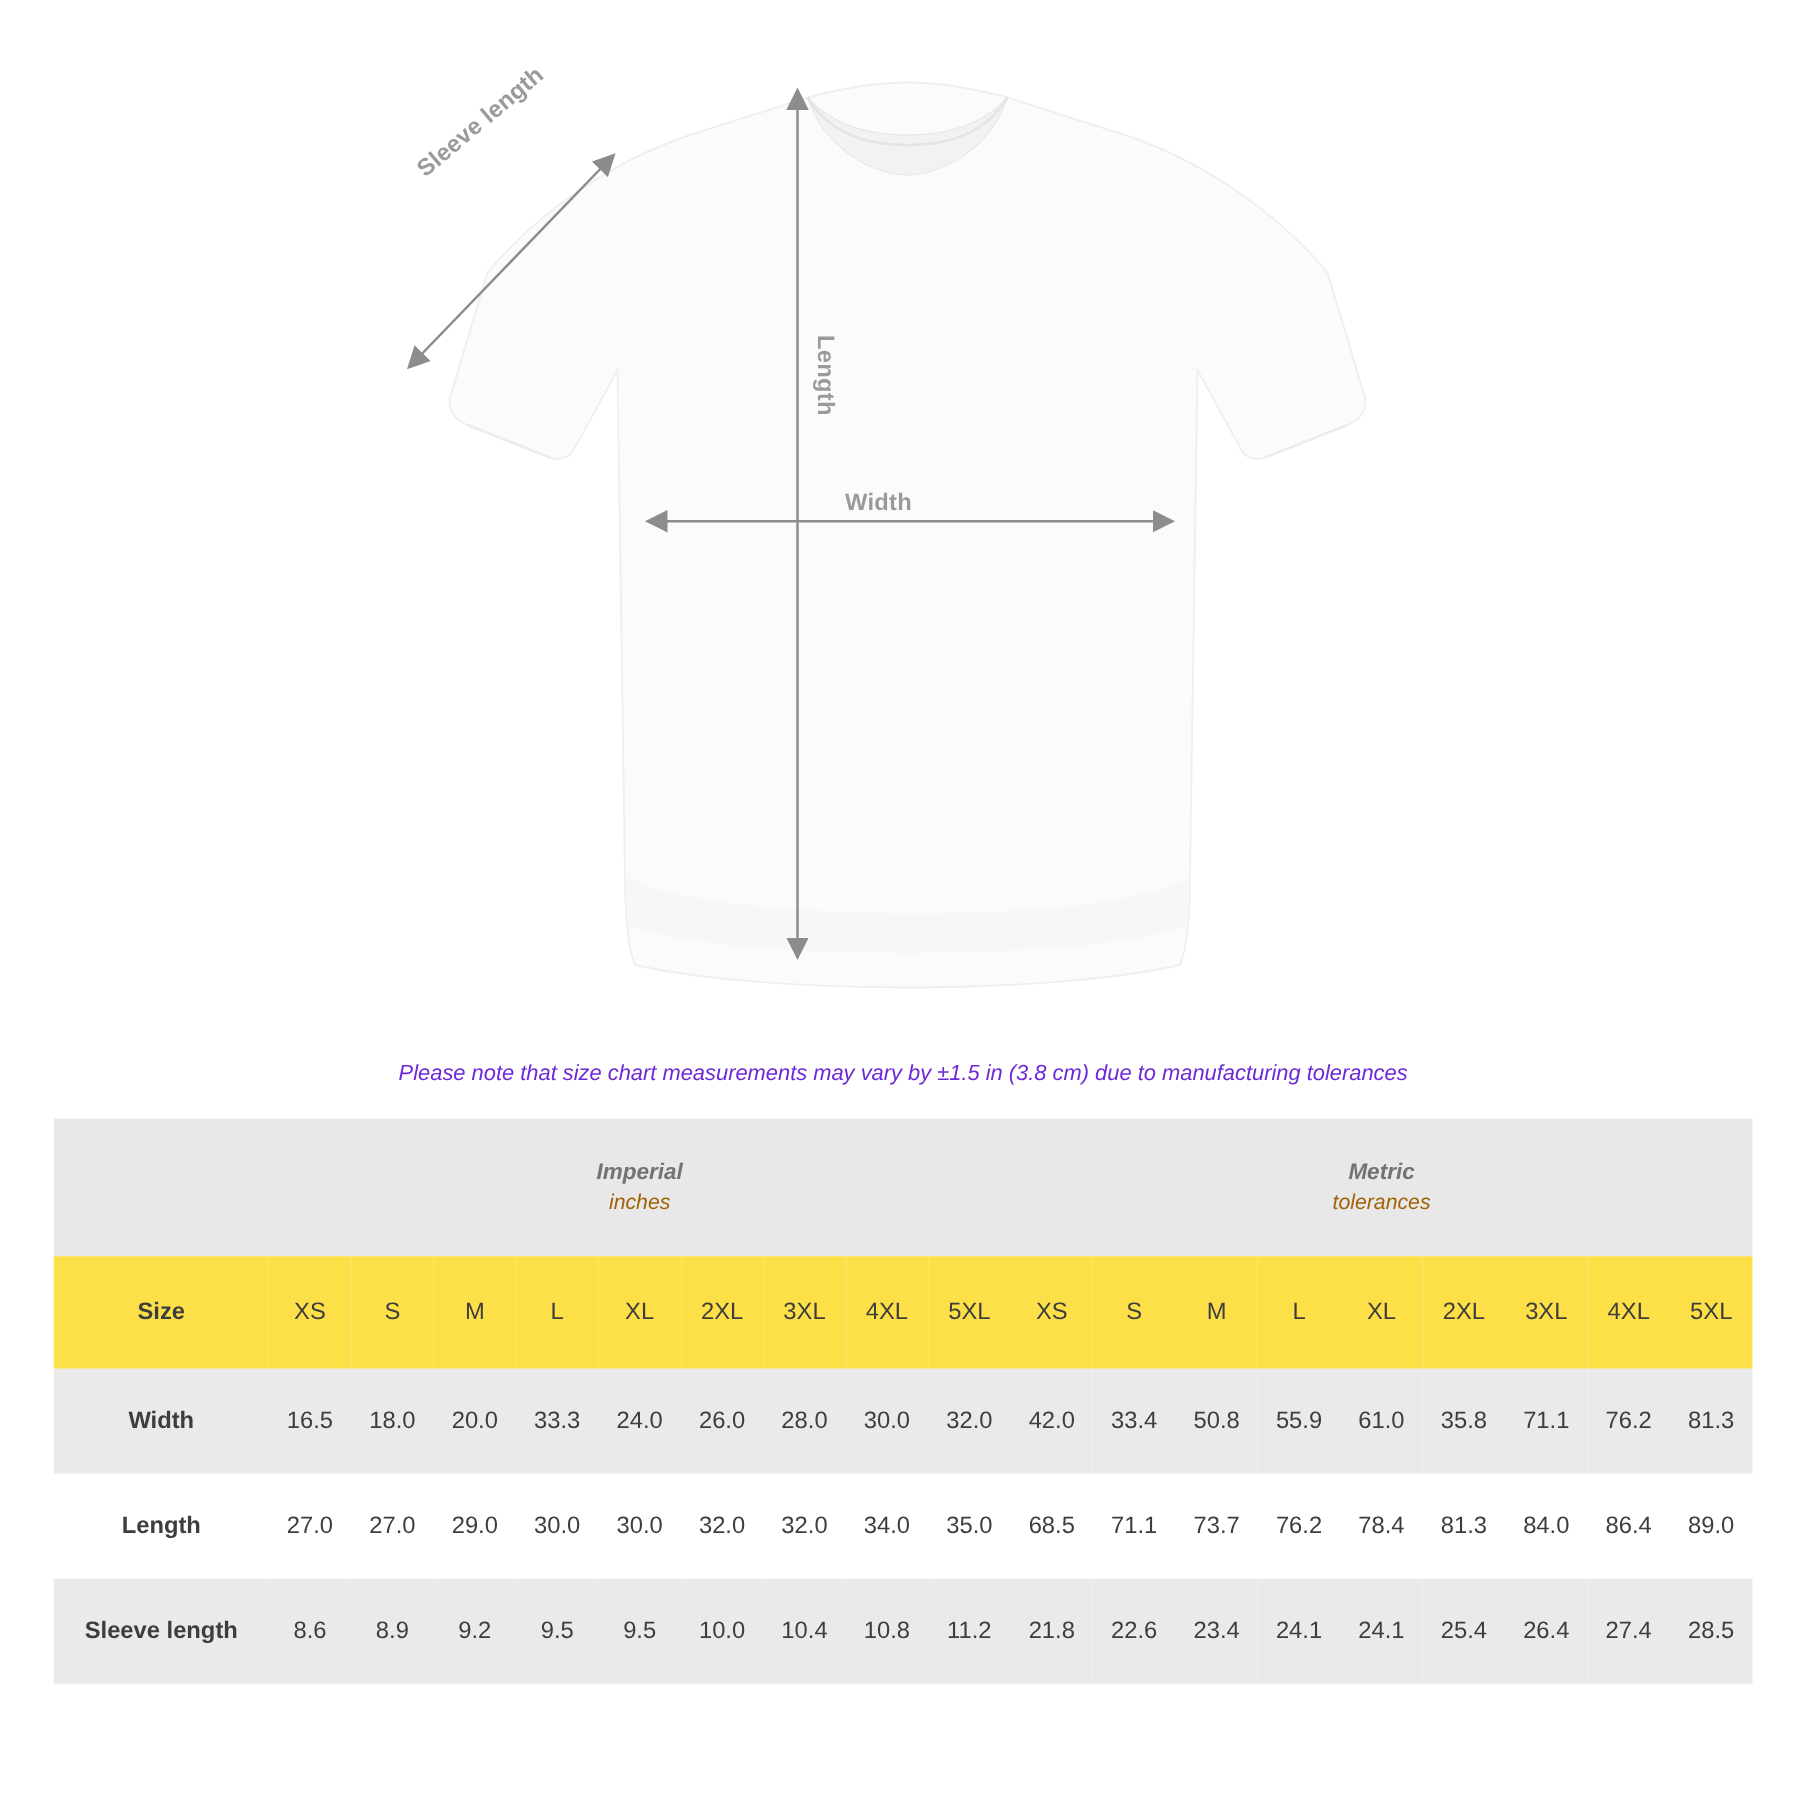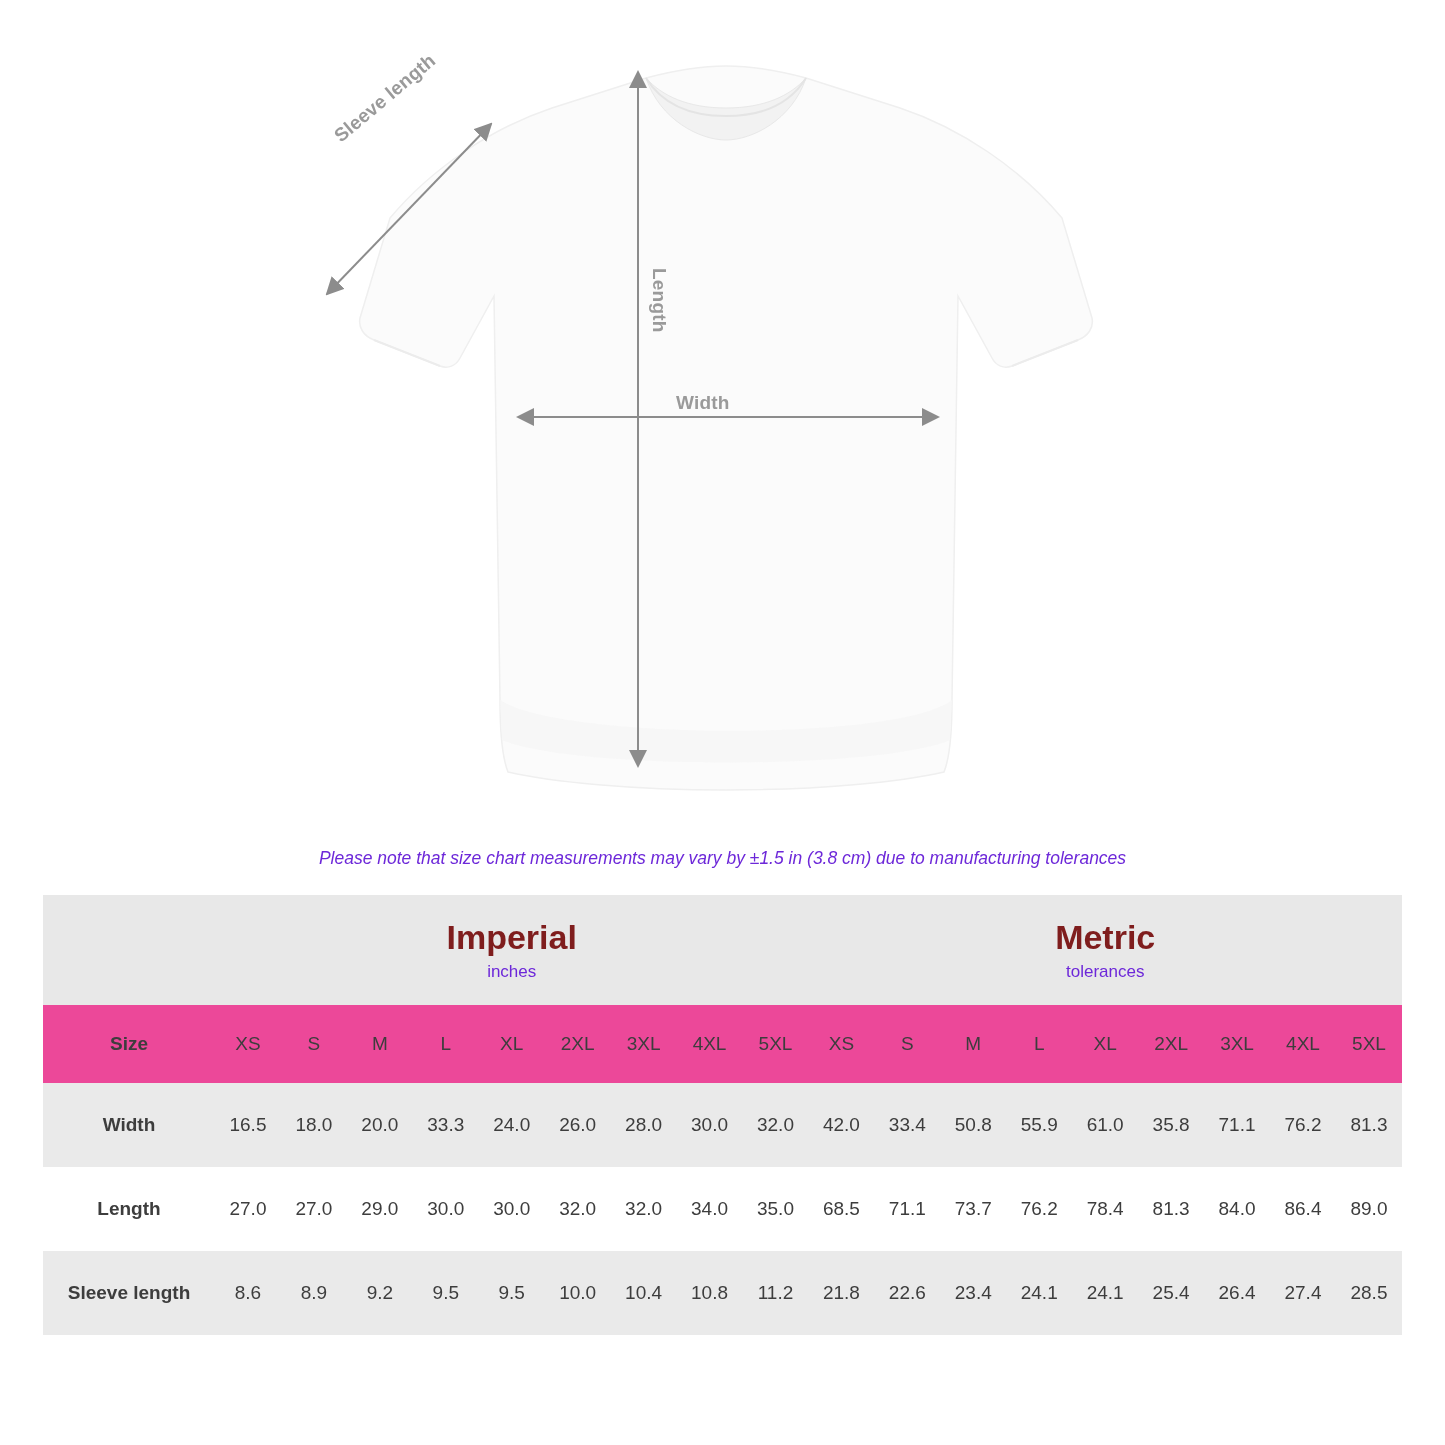--- a/index.html
+++ b/index.html
@@ -84,33 +84,35 @@
     font-size: 19px;
     color: #3d3d3d;
     font-weight: normal;
     padding: 0;
   }
   .unit-head td {
     height: 110px;
     background: #e8e8e8;
   }
   .unit-name {
-    font-size: 34px;
-    font-weight: bold;
-    color: #7f1d1d;
+    font-size: 18px;
+    font-style: italic;
+    font-weight: bold;
+    color: #737373;
     line-height: 1.25;
   }
   .unit-sub {
     font-size: 17px;
-    color: #6d28d9;
+    font-style: italic;
+    color: #a16207;
     line-height: 1.5;
   }
   .row-size td {
-    height: 78px;
-    background: #ec4899;
+    height: 90px;
+    background: #fde047;
     font-weight: bold;
     font-size: 19px;
   }
   .row-size td.rowhead {
     font-weight: bold;
   }
   .rowhead {
     font-weight: bold !important;
     font-size: 19px;
   }

